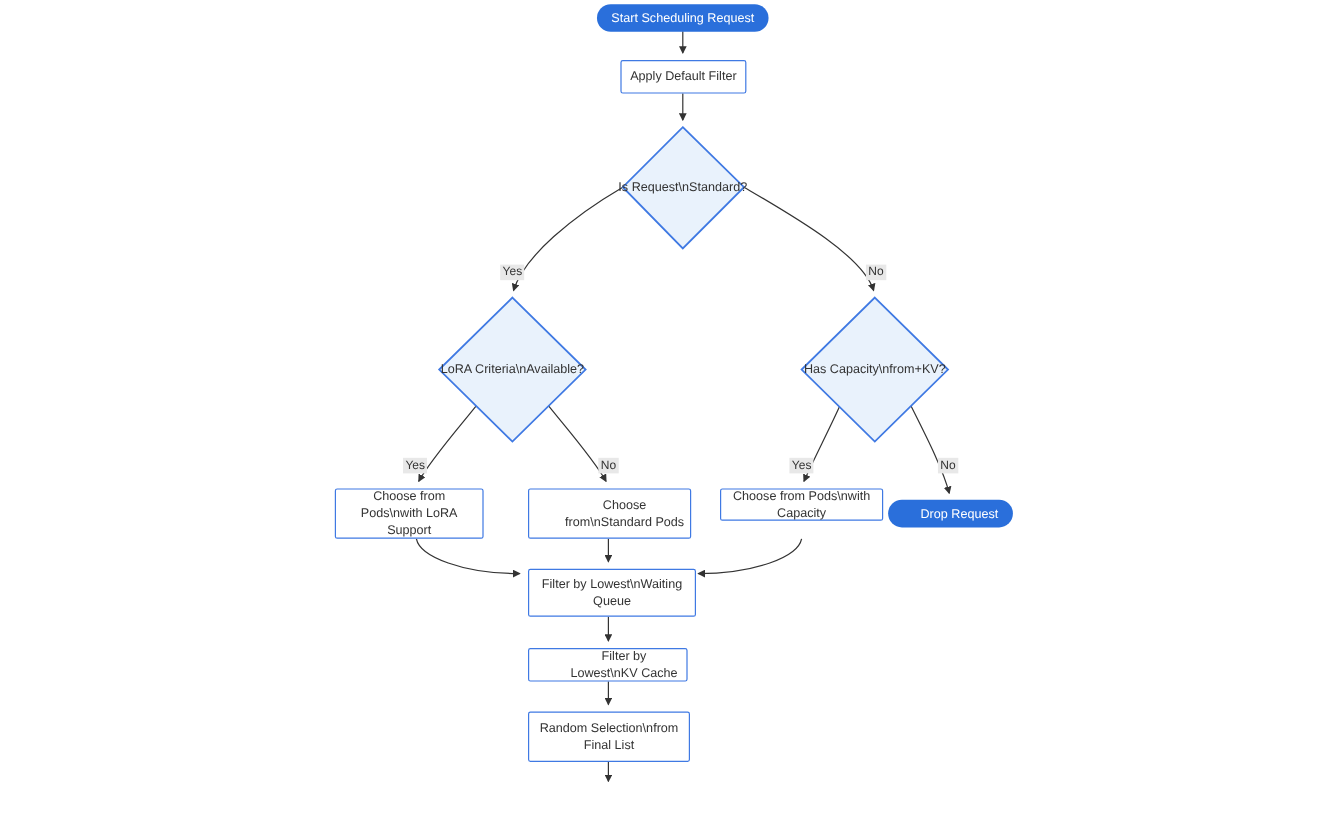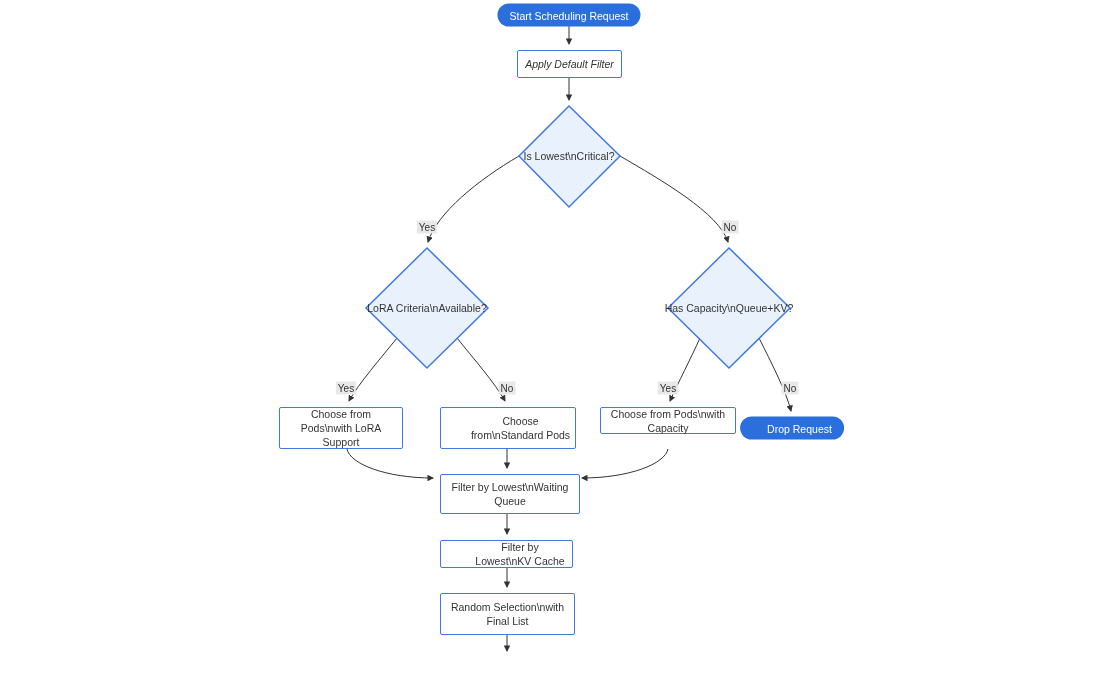--- a/index.html
+++ b/index.html
@@ -19,21 +19,21 @@
           transform:translate(-50%,-50%); }
   .endpill { background:var(--pill-fill,#2a6fdb); color:var(--pill-text,#fff); font-weight:700;
              border-radius:14px; width:30px; height:26px; transform:translate(-50%,-50%);margin-top:35px; }
   .dtext { position:absolute; transform:translate(-50%,-50%); white-space:nowrap;
            font-size:10.5px; color:var(--node-text,#333); }
   .elabel { position:absolute; transform:translate(-50%,-50%); background:var(--edge-label-bg,#e8e8e8);
             color:var(--node-text,#333); font-size:10px; line-height:13px; padding:0 2px; }
 
   
   #n-start   { left:569px; top:15px; }
-  #n-apply   { left:517px; top:50px;  width:105px; height:28px;font-style:italic; }
+  #n-apply   { left:517px; top:50px;  width:105px; height:28px; }
   #t-critical{ left:569px; top:156px; }
   #t-lora    { left:427px; top:308px; }
   #t-capacity{ left:729px; top:308px; }
   #n-choose-lora     { left:279px; top:407px; width:124px; height:42px; }
   #n-choose-standard { left:440px; top:407px; width:136px; height:42px;padding-left:29px; }
   #n-choose-capacity { left:600px; top:407px; width:136px; height:27px; }
   #n-drop    { left:792px; top:428px;padding-left:27px; }
   #n-filter-waiting { left:440px; top:474px; width:140px; height:40px; }
   #n-filter-kv      { left:440px; top:540px; width:133px; height:28px;padding-left:31px; }
   #n-random  { left:440px; top:593px; width:135px; height:42px; }
@@ -74,32 +74,32 @@
     <path class="edge" marker-end="url(#arrow)" d="M507,635 L507,651"></path>
 
     <polygon class="decision-shape" points="569,106 620,156 569,207 519,156"></polygon>
     <polygon class="decision-shape" points="427,248 488,308 427,368 366,308"></polygon>
     <polygon class="decision-shape" points="729,248 790,308 729,368 668,308"></polygon>
   </svg>
 
   <div class="node pill" id="n-start">Start Scheduling Request</div>
   <div class="node process" id="n-apply">Apply Default Filter</div>
 
-  <div class="dtext" id="t-critical">Is Lowest\nCritical?</div>
+  <div class="dtext" id="t-critical">Is Request\nStandard?</div>
   <div class="dtext" id="t-lora">LoRA Criteria\nAvailable?</div>
-  <div class="dtext" id="t-capacity">Has Capacity\nQueue+KV?</div>
+  <div class="dtext" id="t-capacity">Has Capacity\nfrom+KV?</div>
 
   <div class="node process" id="n-choose-lora">Choose from Pods\nwith LoRA Support</div>
   <div class="node process" id="n-choose-standard">Choose from\nStandard Pods</div>
   <div class="node process" id="n-choose-capacity">Choose from Pods\nwith Capacity</div>
   <div class="node pill" id="n-drop">Drop Request</div>
 
   <div class="node process" id="n-filter-waiting">Filter by Lowest\nWaiting Queue</div>
   <div class="node process" id="n-filter-kv">Filter by Lowest\nKV Cache</div>
-  <div class="node process" id="n-random">Random Selection\nwith Final List</div>
+  <div class="node process" id="n-random">Random Selection\nfrom Final List</div>
   <div class="node endpill" id="n-end">End</div>
 
   <div class="elabel" id="l-critical-yes">Yes</div>
   <div class="elabel" id="l-critical-no">No</div>
   <div class="elabel" id="l-lora-yes">Yes</div>
   <div class="elabel" id="l-lora-no">No</div>
   <div class="elabel" id="l-capacity-yes">Yes</div>
   <div class="elabel" id="l-capacity-no">No</div>
 
 </div>

